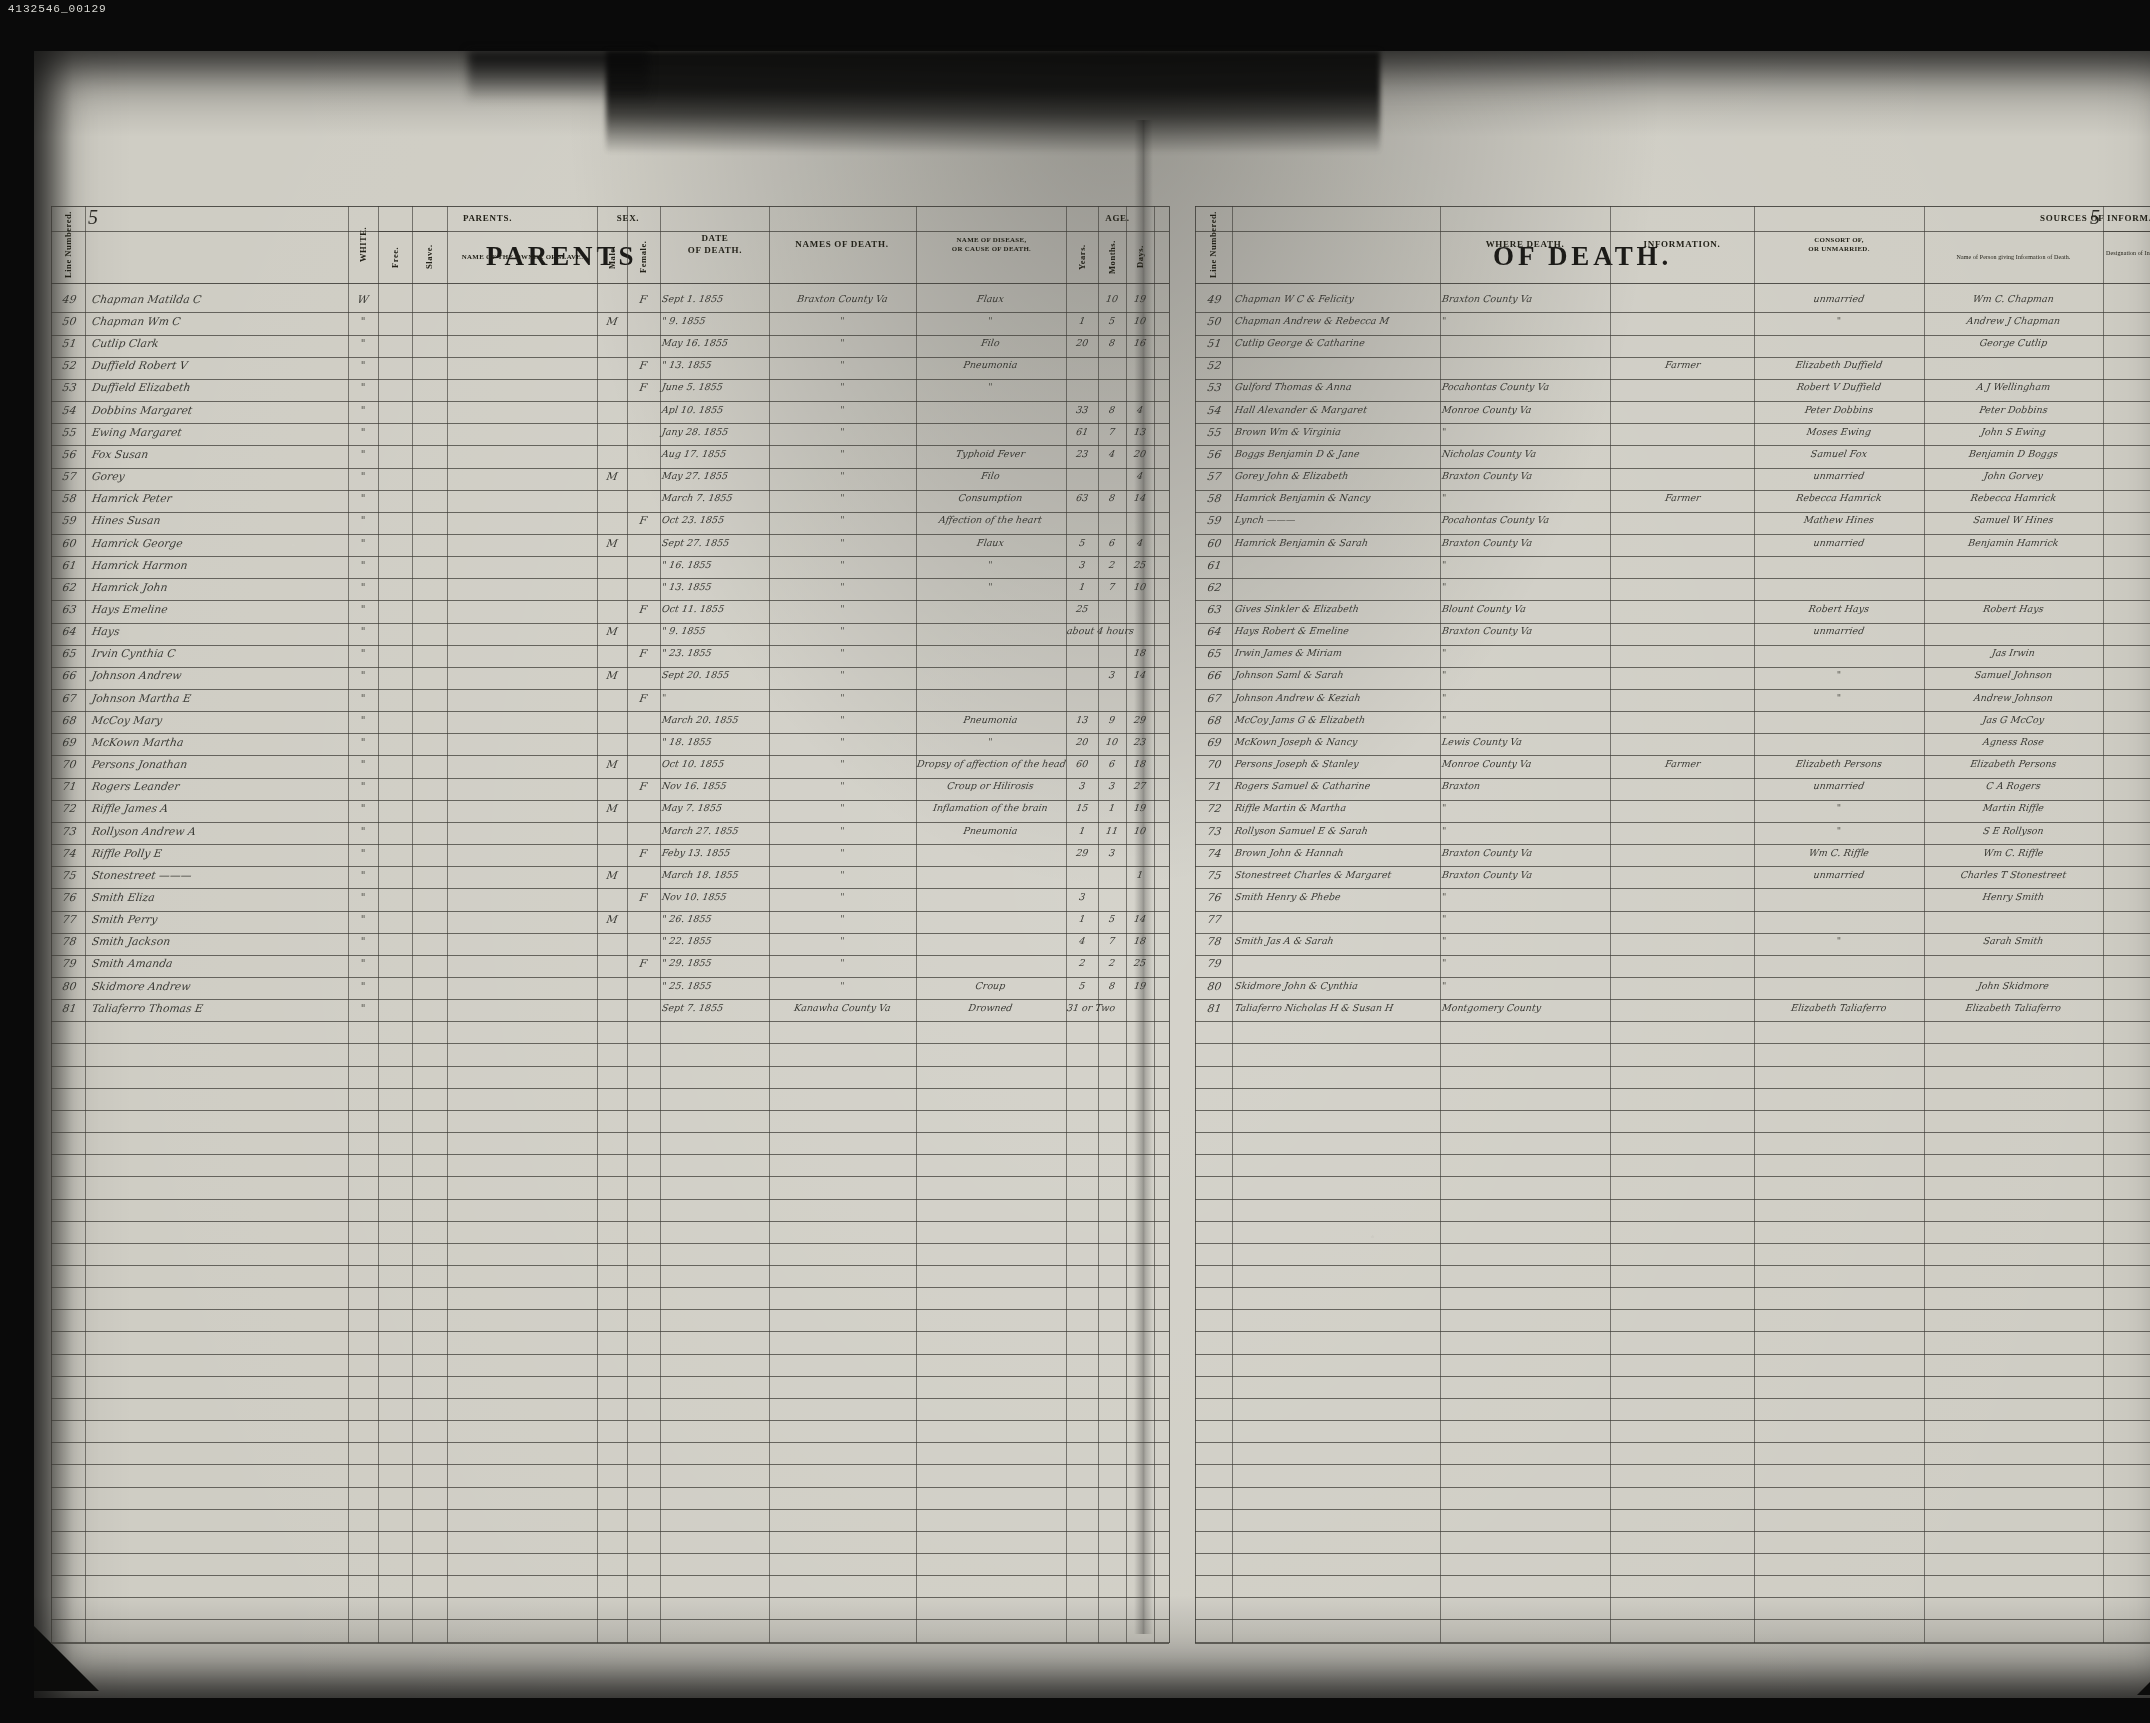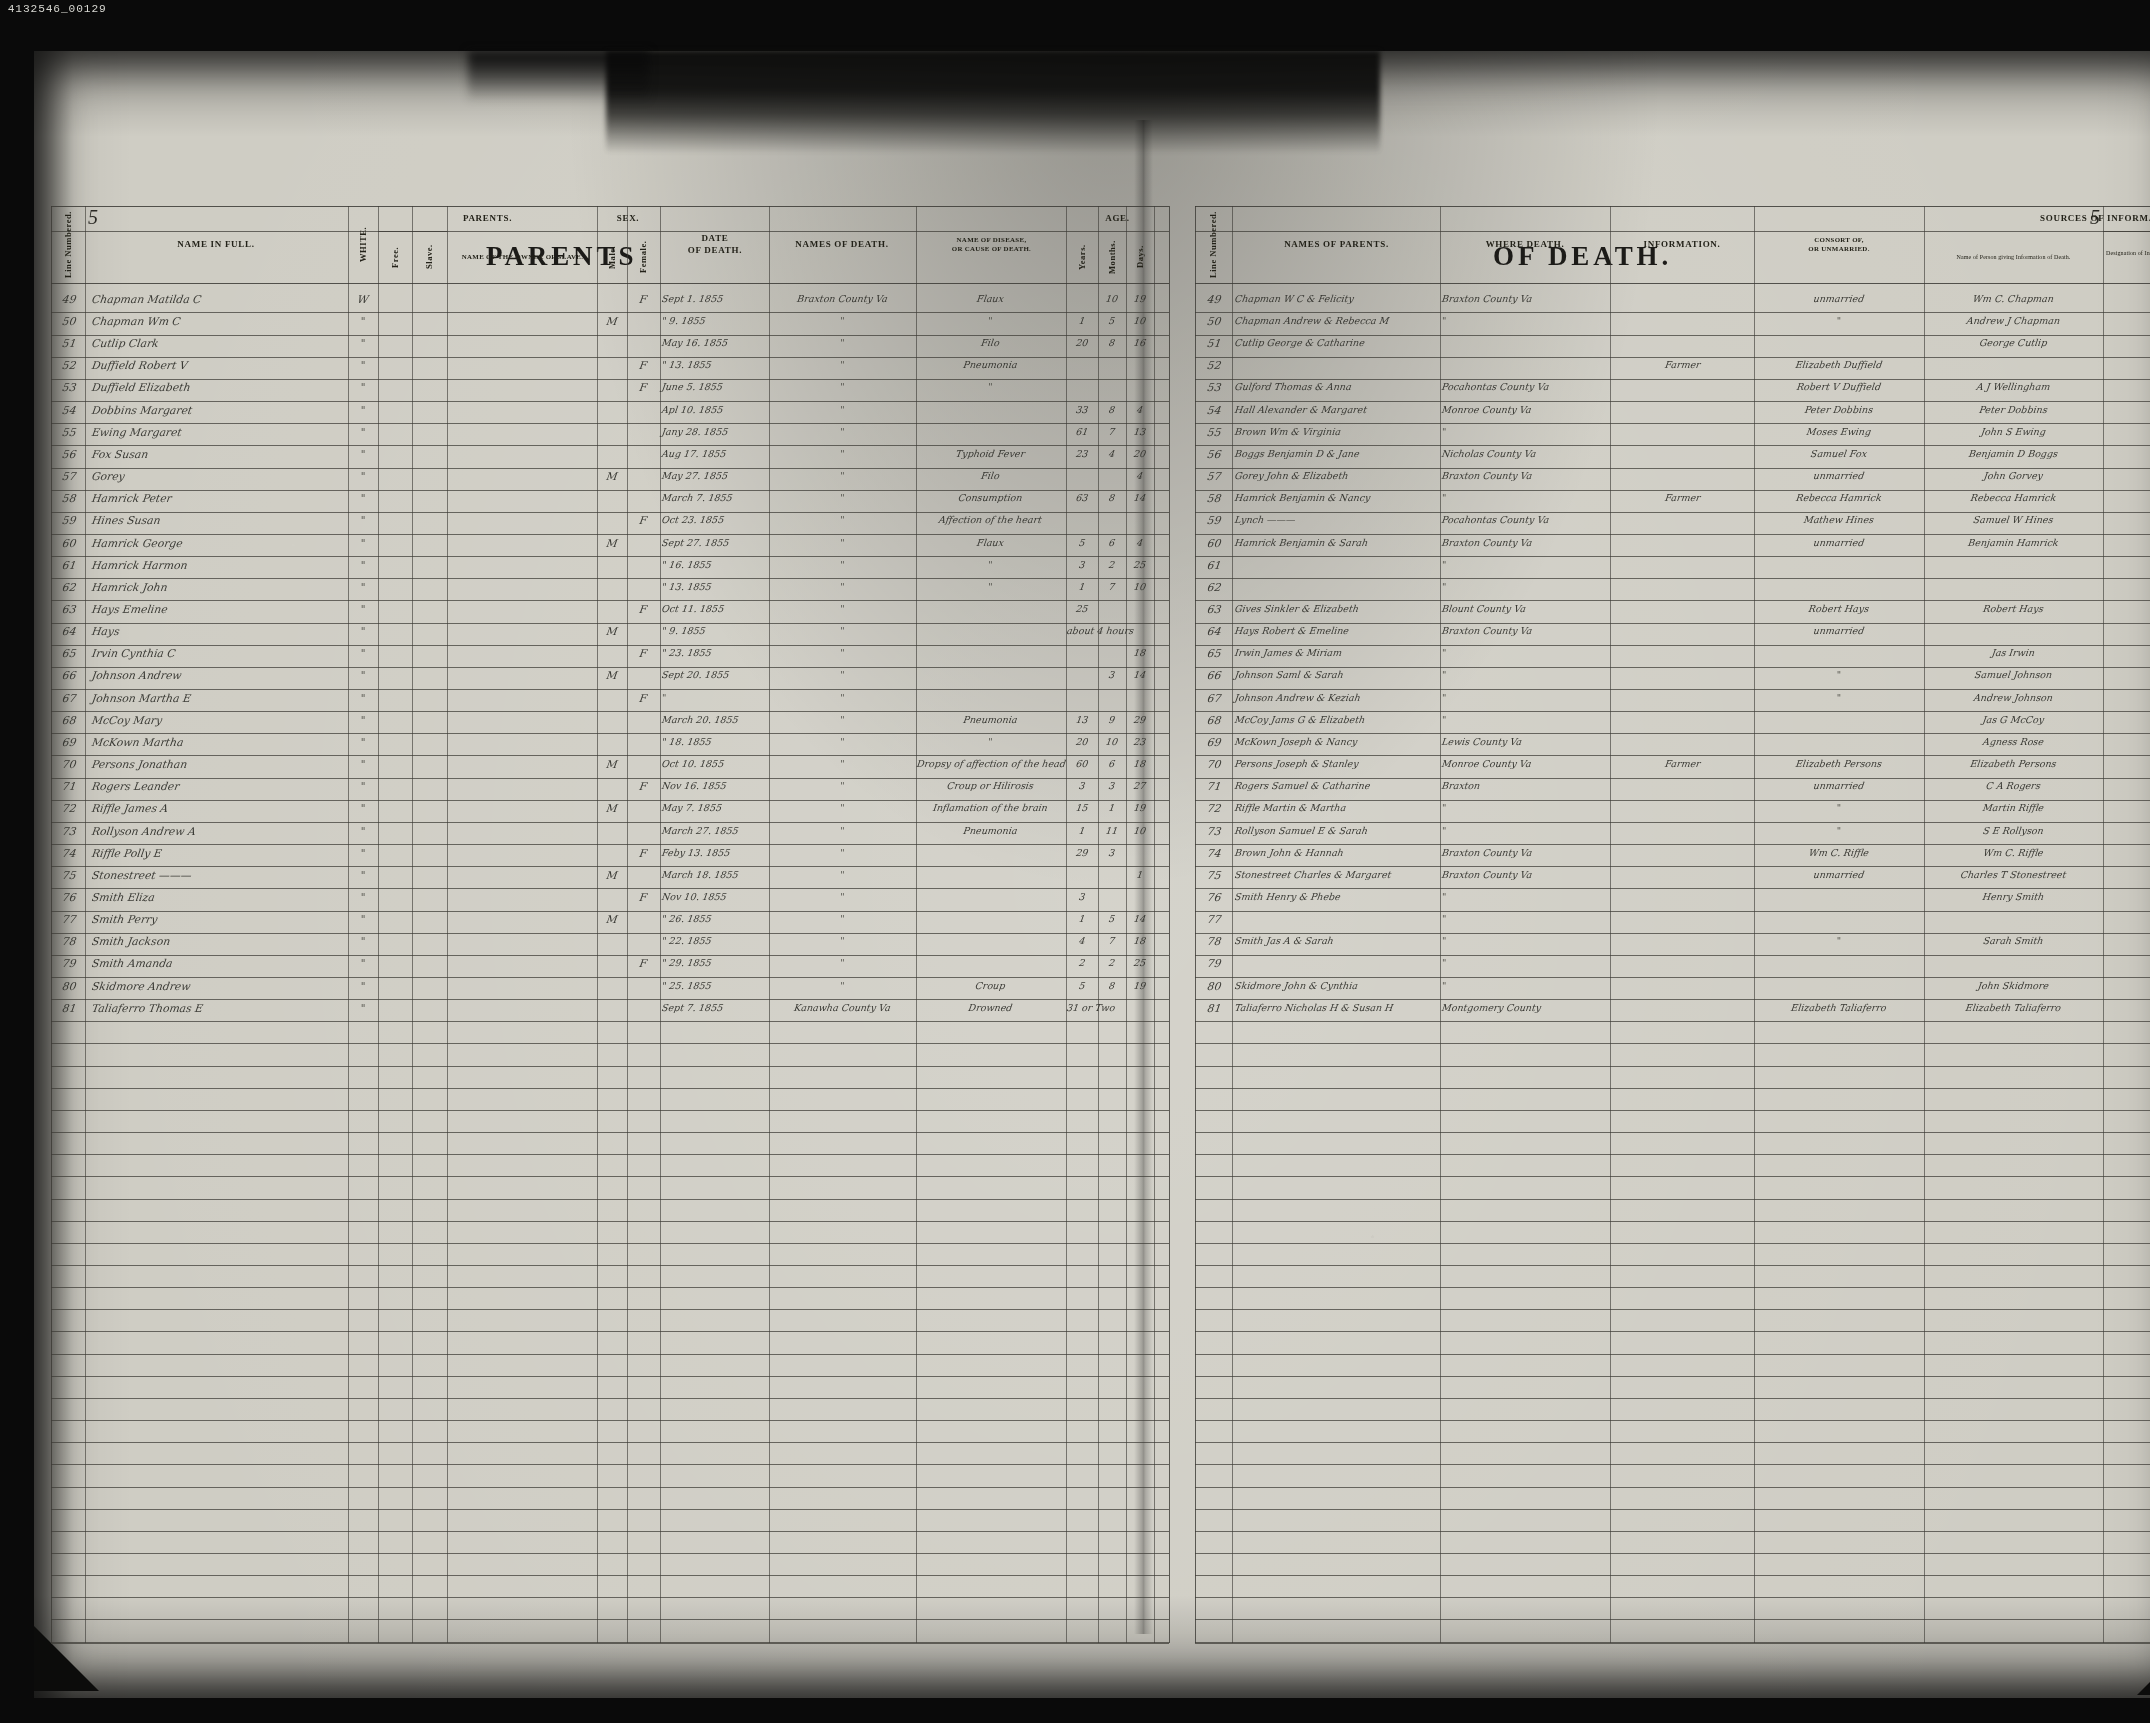--- a/index.html
+++ b/index.html
@@ -126,38 +126,36 @@
       <div class="vline thick" style="left:1144px;top:0px;height:1437px;"></div>
       <div class="vline" style="left:1181px;top:0px;height:1437px;"></div>
       <div class="vline" style="left:1389px;top:0px;height:1437px;"></div>
       <div class="vline" style="left:1559px;top:0px;height:1437px;"></div>
       <div class="vline" style="left:1703px;top:0px;height:1437px;"></div>
       <div class="vline" style="left:1873px;top:0px;height:1437px;"></div>
       <div class="vline" style="left:2052px;top:0px;height:1437px;"></div>
       <div class="hline" style="left:327px;top:25px;width:69px;"></div>
       <div class="hline" style="left:2052px;top:25px;width:198px;"></div>
       <div class="ch vert" style="left:0px;top:0px;width:34px;height:77px;display:flex;align-items:center;justify-content:center;">Line Numbered.</div>
-      <div class="ch " style="left:34px;top:0px;width:262px;height:77px;display:flex;align-items:center;justify-content:center;">NAME IN FULL.</div>
       <div class="ch " style="left:327px;top:0px;width:219px;height:25px;display:flex;align-items:center;justify-content:center;">PARENTS.</div>
       <div class="ch vert" style="left:297px;top:0px;width:30px;height:77px;display:flex;align-items:center;justify-content:center;">WHITE.</div>
       <div class="ch vert" style="left:327px;top:25px;width:34px;height:52px;display:flex;align-items:center;justify-content:center;">Free.</div>
       <div class="ch vert" style="left:361px;top:25px;width:34px;height:52px;display:flex;align-items:center;justify-content:center;">Slave.</div>
       <div class="ch small" style="left:396px;top:25px;width:151px;height:52px;display:flex;align-items:center;justify-content:center;">NAME OF THE OWNER OF SLAVE.</div>
       <div class="ch " style="left:546px;top:0px;width:62px;height:25px;display:flex;align-items:center;justify-content:center;">SEX.</div>
       <div class="ch vert" style="left:546px;top:25px;width:30px;height:52px;display:flex;align-items:center;justify-content:center;">Male.</div>
       <div class="ch vert" style="left:576px;top:25px;width:32px;height:52px;display:flex;align-items:center;justify-content:center;">Female.</div>
       <div class="ch " style="left:609px;top:0px;width:110px;height:77px;display:flex;align-items:center;justify-content:center;">DATE<br>OF DEATH.</div>
       <div class="ch " style="left:718px;top:0px;width:146px;height:77px;display:flex;align-items:center;justify-content:center;">NAMES OF DEATH.</div>
       <div class="ch small" style="left:865px;top:0px;width:151px;height:77px;display:flex;align-items:center;justify-content:center;">NAME OF DISEASE,<br>OR CAUSE OF DEATH.</div>
       <div class="ch " style="left:1015px;top:0px;width:103px;height:25px;display:flex;align-items:center;justify-content:center;">AGE.</div>
       <div class="ch vert" style="left:1015px;top:25px;width:32px;height:52px;display:flex;align-items:center;justify-content:center;">Years.</div>
       <div class="ch vert" style="left:1047px;top:25px;width:28px;height:52px;display:flex;align-items:center;justify-content:center;">Months.</div>
       <div class="ch vert" style="left:1075px;top:25px;width:28px;height:52px;display:flex;align-items:center;justify-content:center;">Days.</div>
       <div class="ch vert" style="left:1144px;top:0px;width:37px;height:77px;display:flex;align-items:center;justify-content:center;">Line Numbered.</div>
-      <div class="ch " style="left:1181px;top:0px;width:209px;height:77px;display:flex;align-items:center;justify-content:center;">NAMES OF PARENTS.</div>
       <div class="ch " style="left:1389px;top:0px;width:170px;height:77px;display:flex;align-items:center;justify-content:center;">WHERE DEATH.</div>
       <div class="ch " style="left:1559px;top:0px;width:144px;height:77px;display:flex;align-items:center;justify-content:center;">INFORMATION.</div>
       <div class="ch small" style="left:1703px;top:0px;width:170px;height:77px;display:flex;align-items:center;justify-content:center;">CONSORT OF,<br>OR UNMARRIED.</div>
       <div class="ch " style="left:1873px;top:0px;width:376px;height:25px;display:flex;align-items:center;justify-content:center;">SOURCES OF INFORMATION.</div>
       <div class="ch tiny" style="left:1873px;top:25px;width:179px;height:52px;display:flex;align-items:center;justify-content:center;">Name of Person giving Information of Death.</div>
       <div class="ch tiny" style="left:2052px;top:25px;width:198px;height:52px;display:flex;align-items:center;justify-content:center;">Designation of Informant, whether Physician, Surgeon, Coroner, Head of the Family, Friend, &amp;c.</div>
       <div class="hline" style="left:0px;top:106px;width:1118px;"></div>
       <div class="hline" style="left:1144px;top:106px;width:1093px;"></div>
       <div class="hw num" style="left:2.6px;top:87px;width:31px;text-align:center;">49</div>
       <div class="hw" style="left:41px;top:87px;width:254px;text-align:left;">Chapman Matilda C</div>

